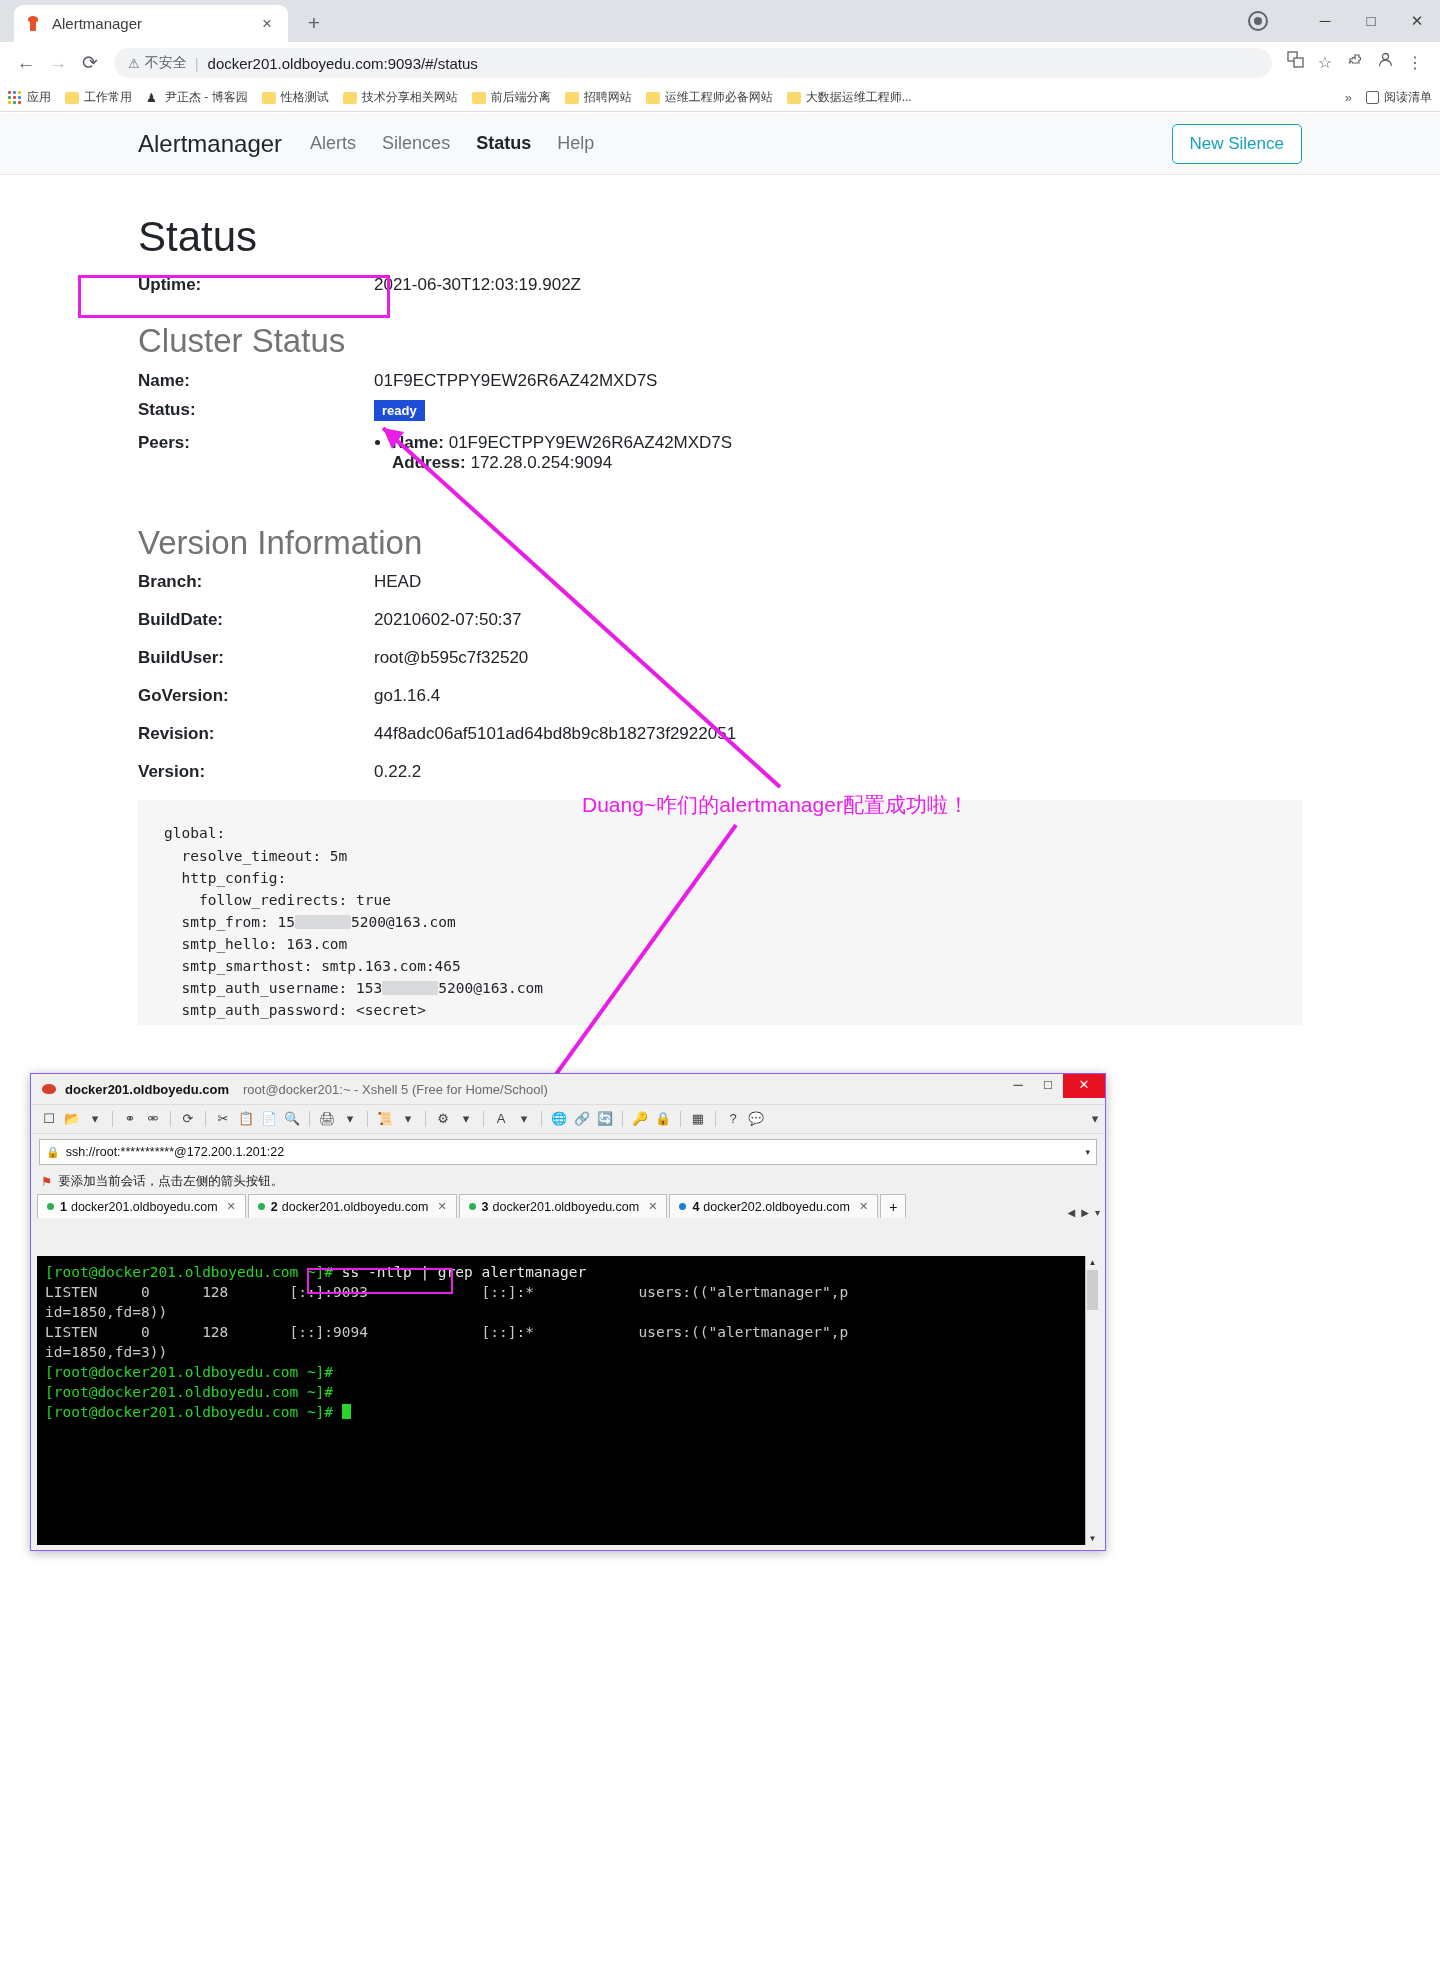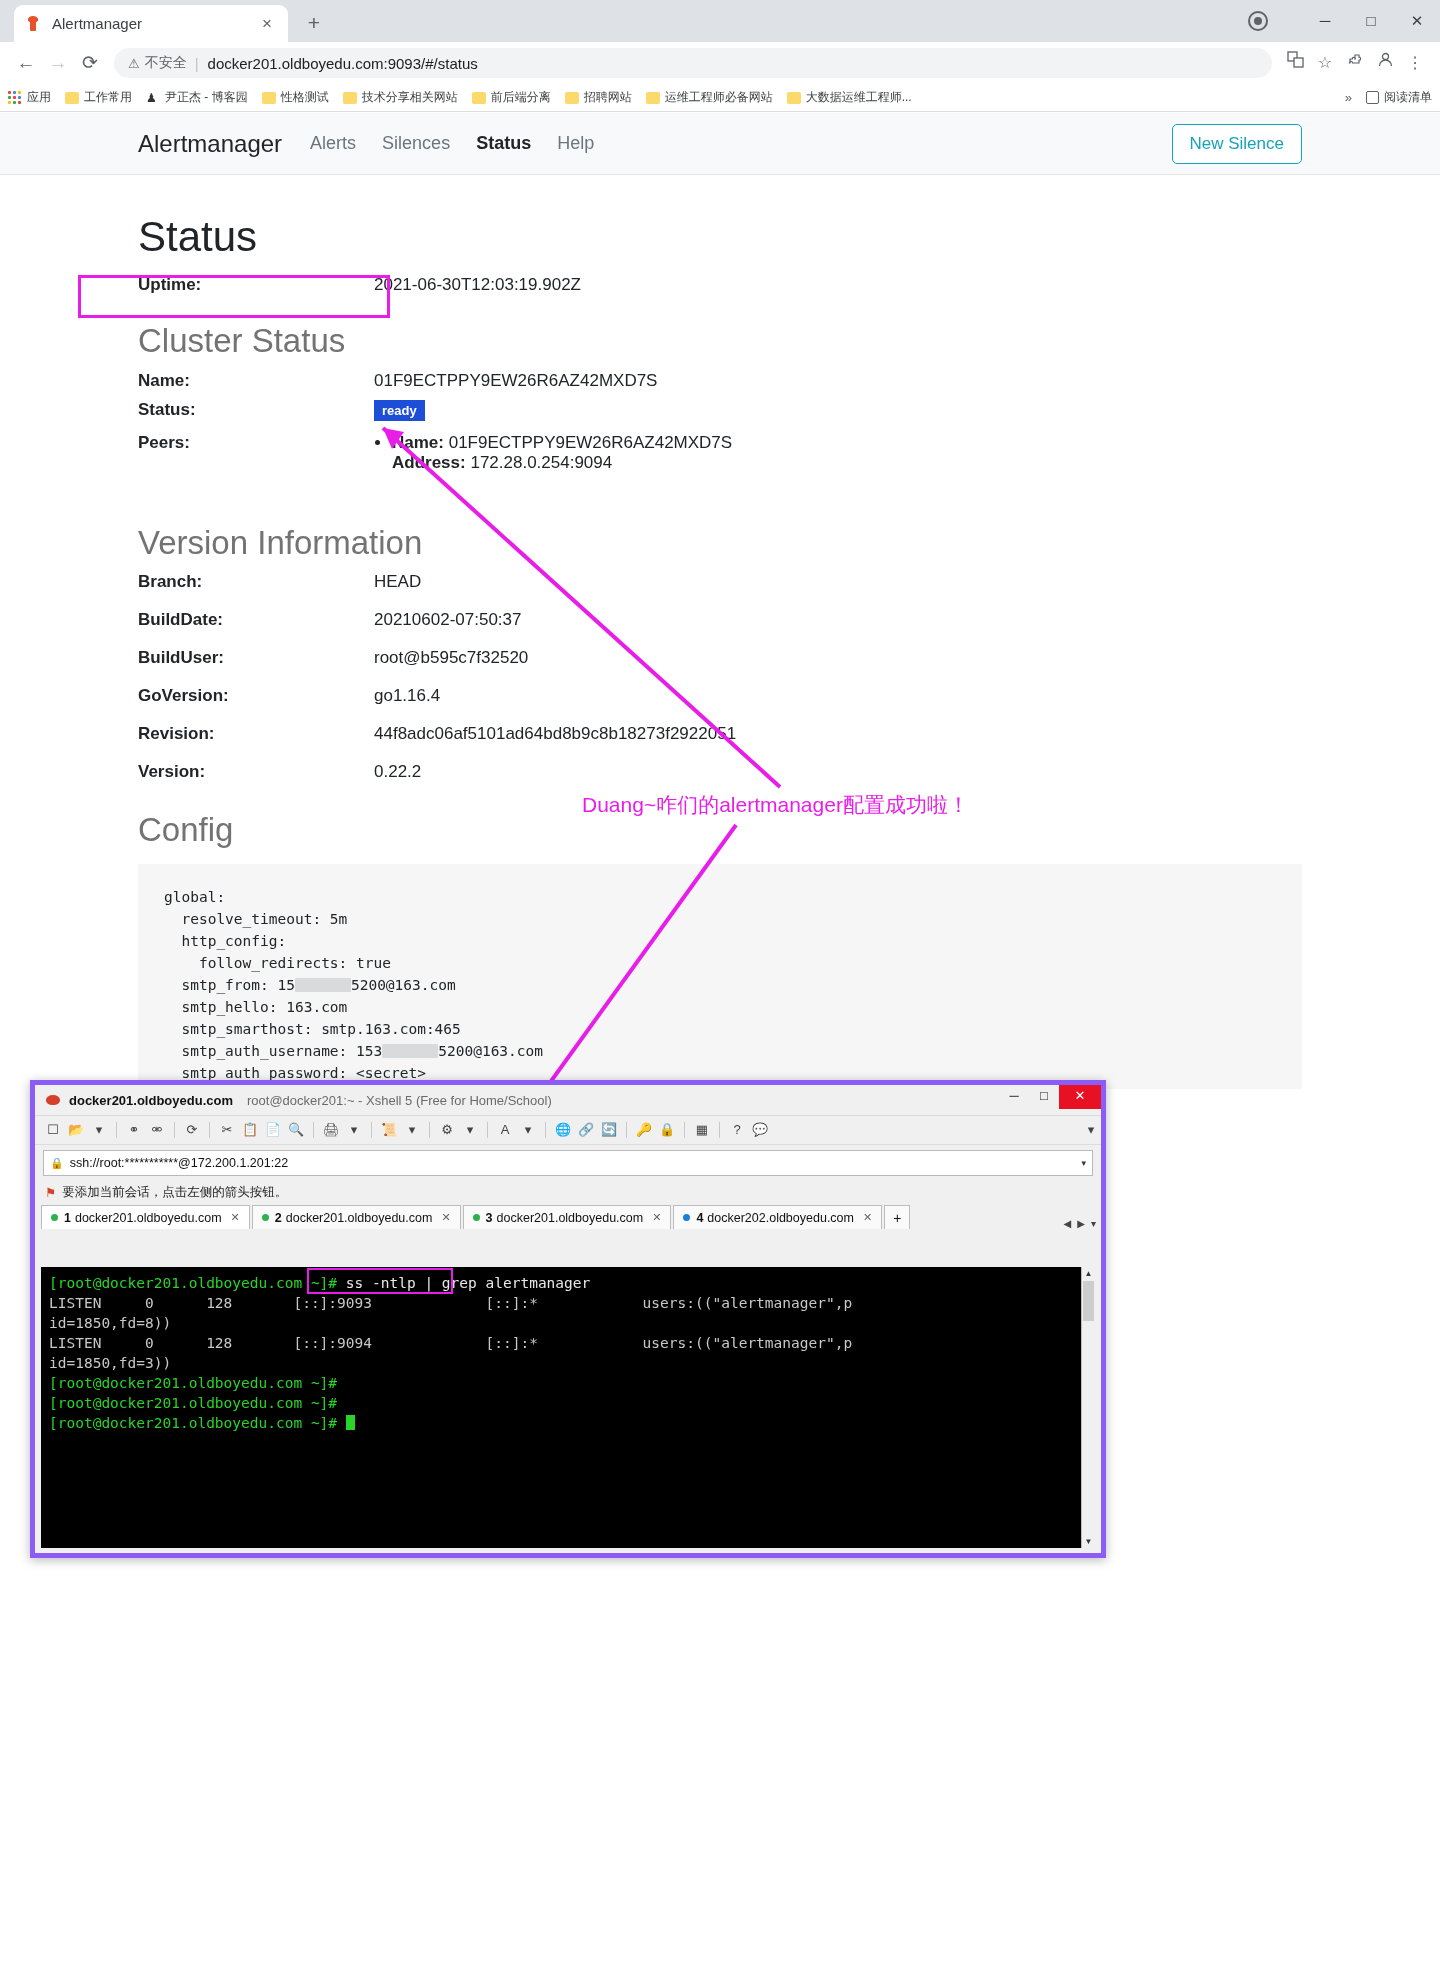--- a/index.html
+++ b/index.html
@@ -136,23 +136,22 @@
 
   
   .annot {
     position: absolute; left: 582px; top: 791px;
     font-size: 21px; color: #e81ee8; white-space: nowrap;
   }
 
   
   .xshell {
     position: absolute; left: 30px; top: 1073px; width: 1076px; height: 478px;
-    background: #f0f0f0; border: 5px solid #8b5cf6;
+    background: #f0f0f0; border: 1px solid #8b5cf6;
     box-shadow: 0 2px 10px rgba(0,0,0,.28);
-    margin-top: 7px;
   }
   .xs-title { height: 30px; display: flex; align-items: center; padding: 0 0 0 10px; background: #f0f0f0; }
   .xs-logo { width: 16px; height: 16px; position: relative; margin-right: 8px; flex: none; }
   .xs-logo i { position: absolute; left: 1px; top: 3px; width: 14px; height: 10px; background: #d4412a; border-radius: 50% 50% 45% 45%; }
   .xs-host { font-size: 13px; font-weight: bold; color: #111; margin-right: 14px; }
   .xs-sub { font-size: 13px; color: #6a6a6a; }
   .xs-wbtns { margin-left: auto; display: flex; height: 30px; }
   .xs-wb { width: 30px; height: 24px; text-align: center; line-height: 22px; font-size: 13px; color: #222; }
   .xs-wb.close { background: #e81123; color: #fff; width: 42px; }
   .xs-menu { height: 24px; display: flex; align-items: center; padding-left: 10px; font-size: 13px; color: #111; }
@@ -380,21 +379,20 @@
       </div>
       <div class="row" style="margin-bottom:18px;">
         <span class="row-key">Revision:</span>
         <span class="row-val">44f8adc06af5101ad64bd8b9c8b18273f2922051</span>
       </div>
       <div class="row" style="margin-bottom:18px;">
         <span class="row-key">Version:</span>
         <span class="row-val">0.22.2</span>
       </div>
 
-      <h2 class="h2" style="margin-top:28px;">Config</h2>
 
       <div class="config-pre"><span>global:
   resolve_timeout: 5m
   http_config:
     follow_redirects: true
   smtp_from: 15</span><span class="redact"></span><span>5200@163.com</span>
 <span>  smtp_hello: 163.com</span>
 <span>  smtp_smarthost: smtp.163.com:465</span>
 <span>  smtp_auth_username: 153</span><span class="redact"></span><span>5200@163.com</span>
 <span>  smtp_auth_password: &lt;secret&gt;</span>

